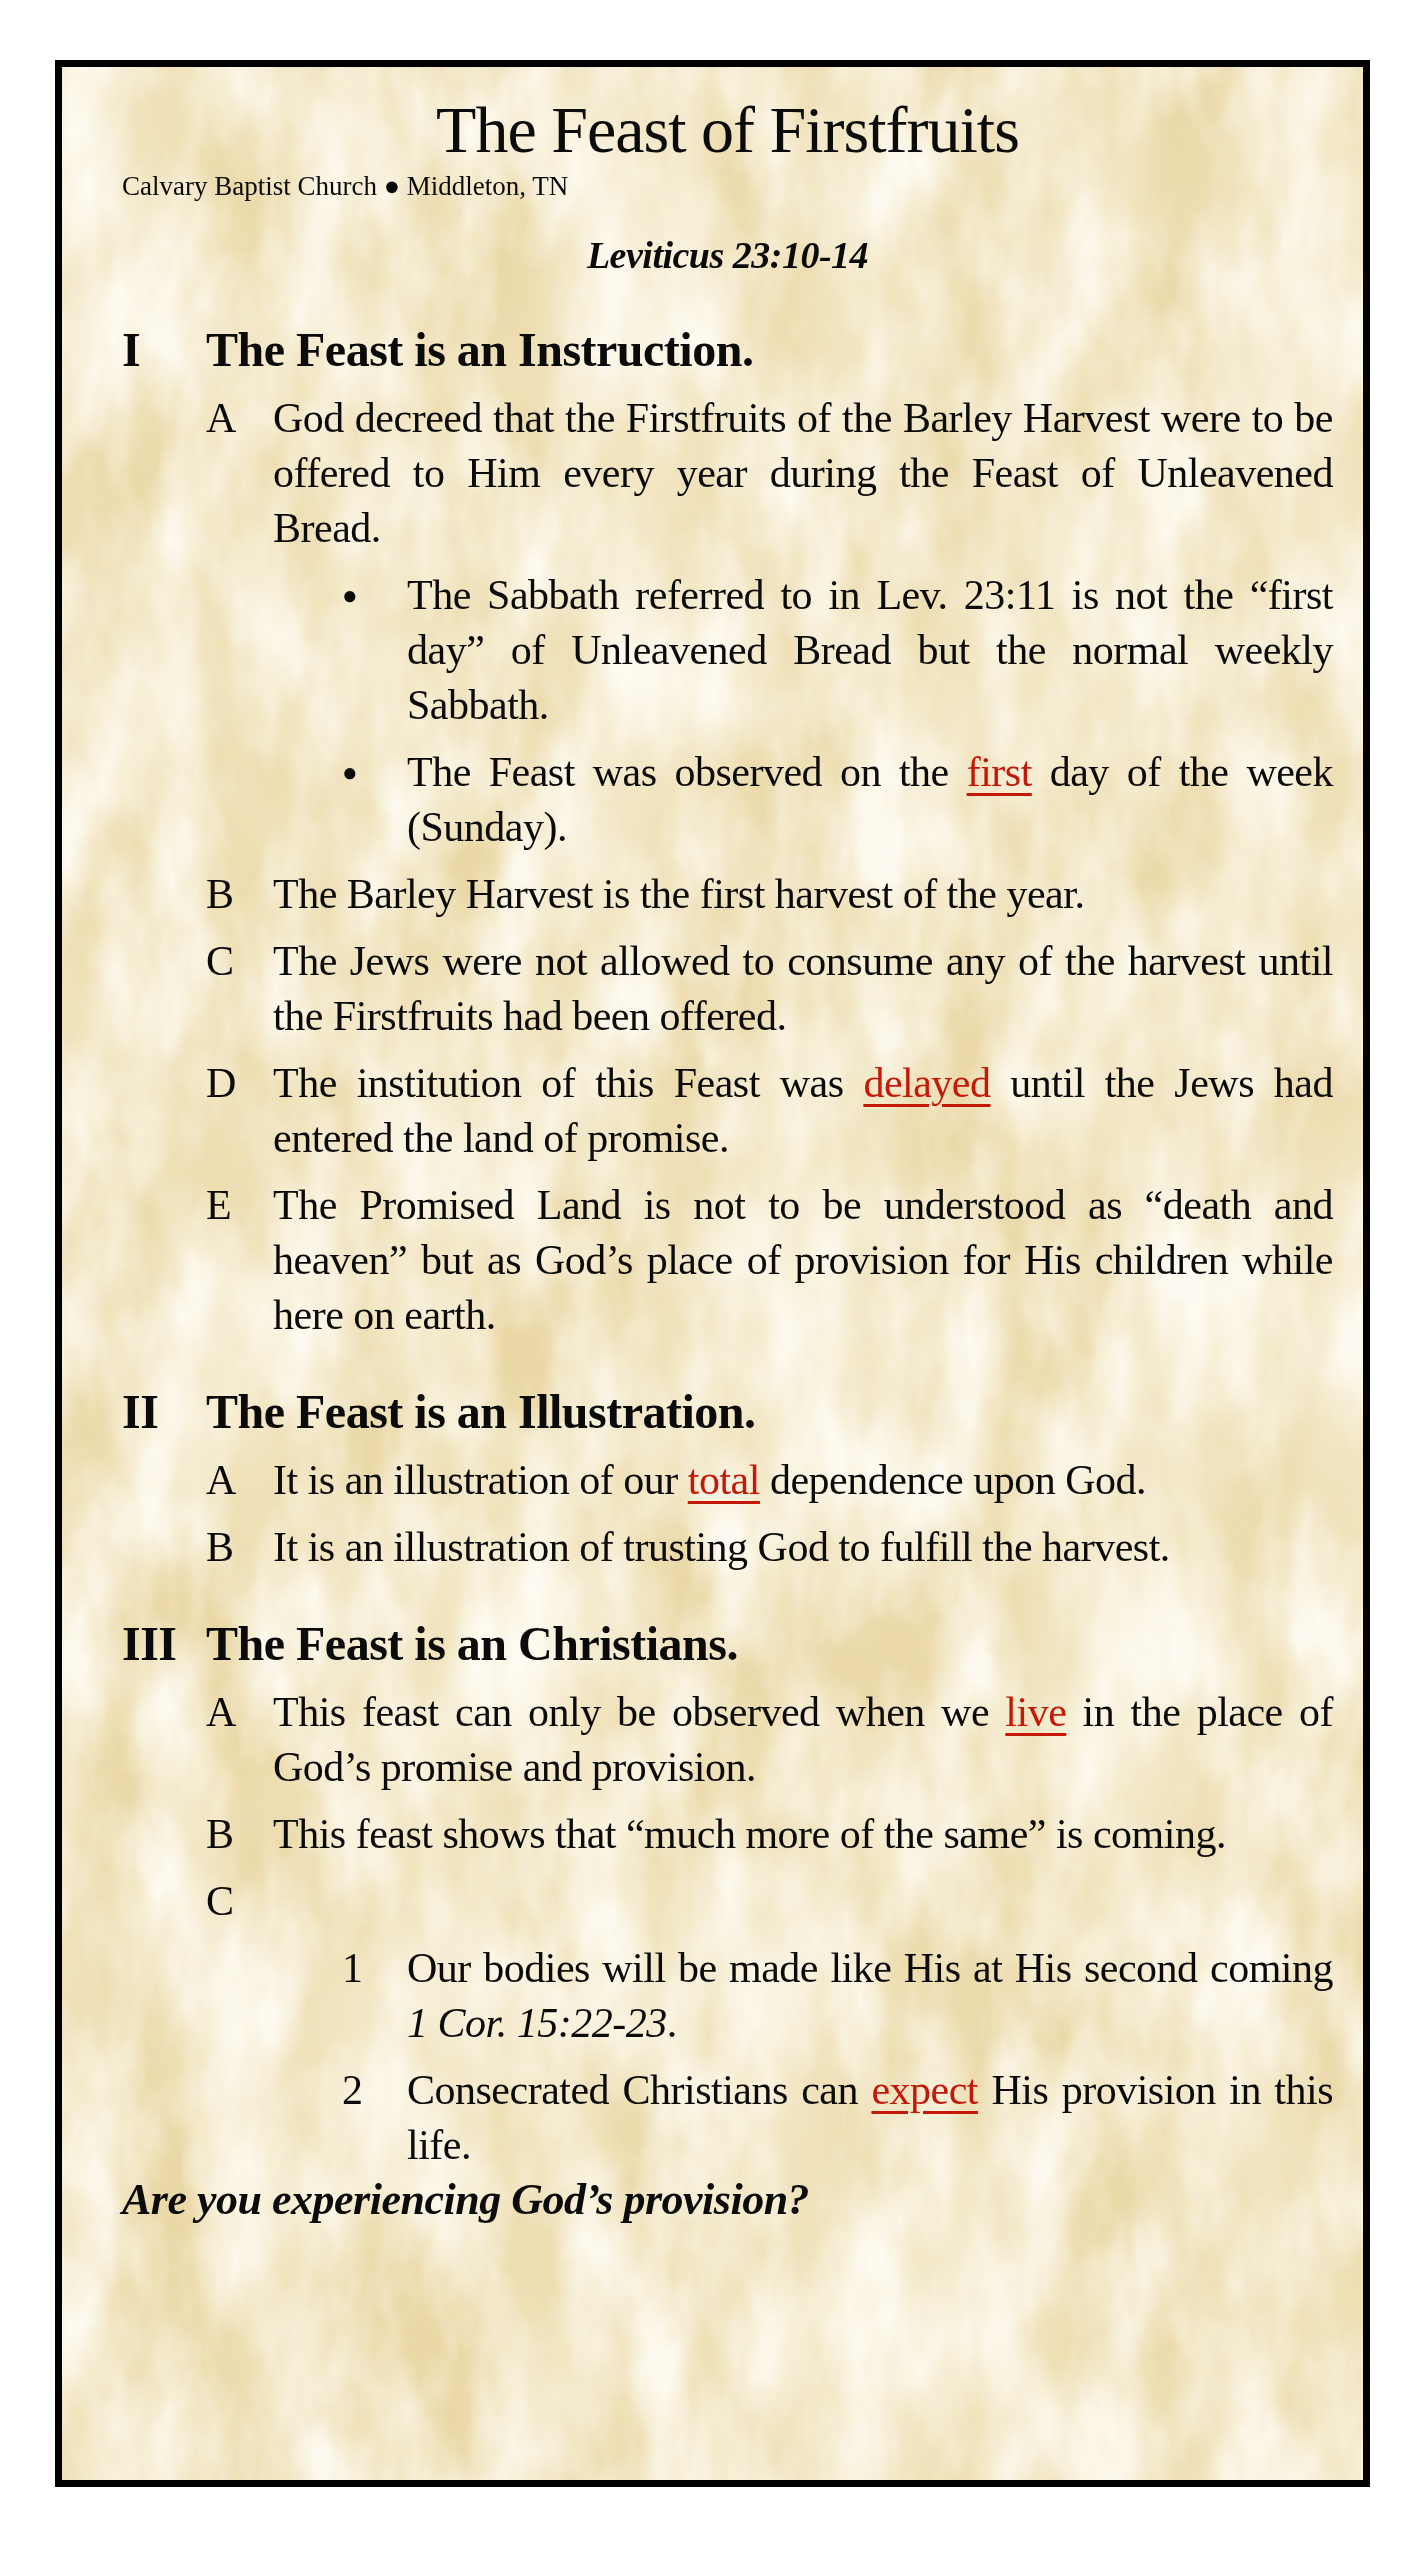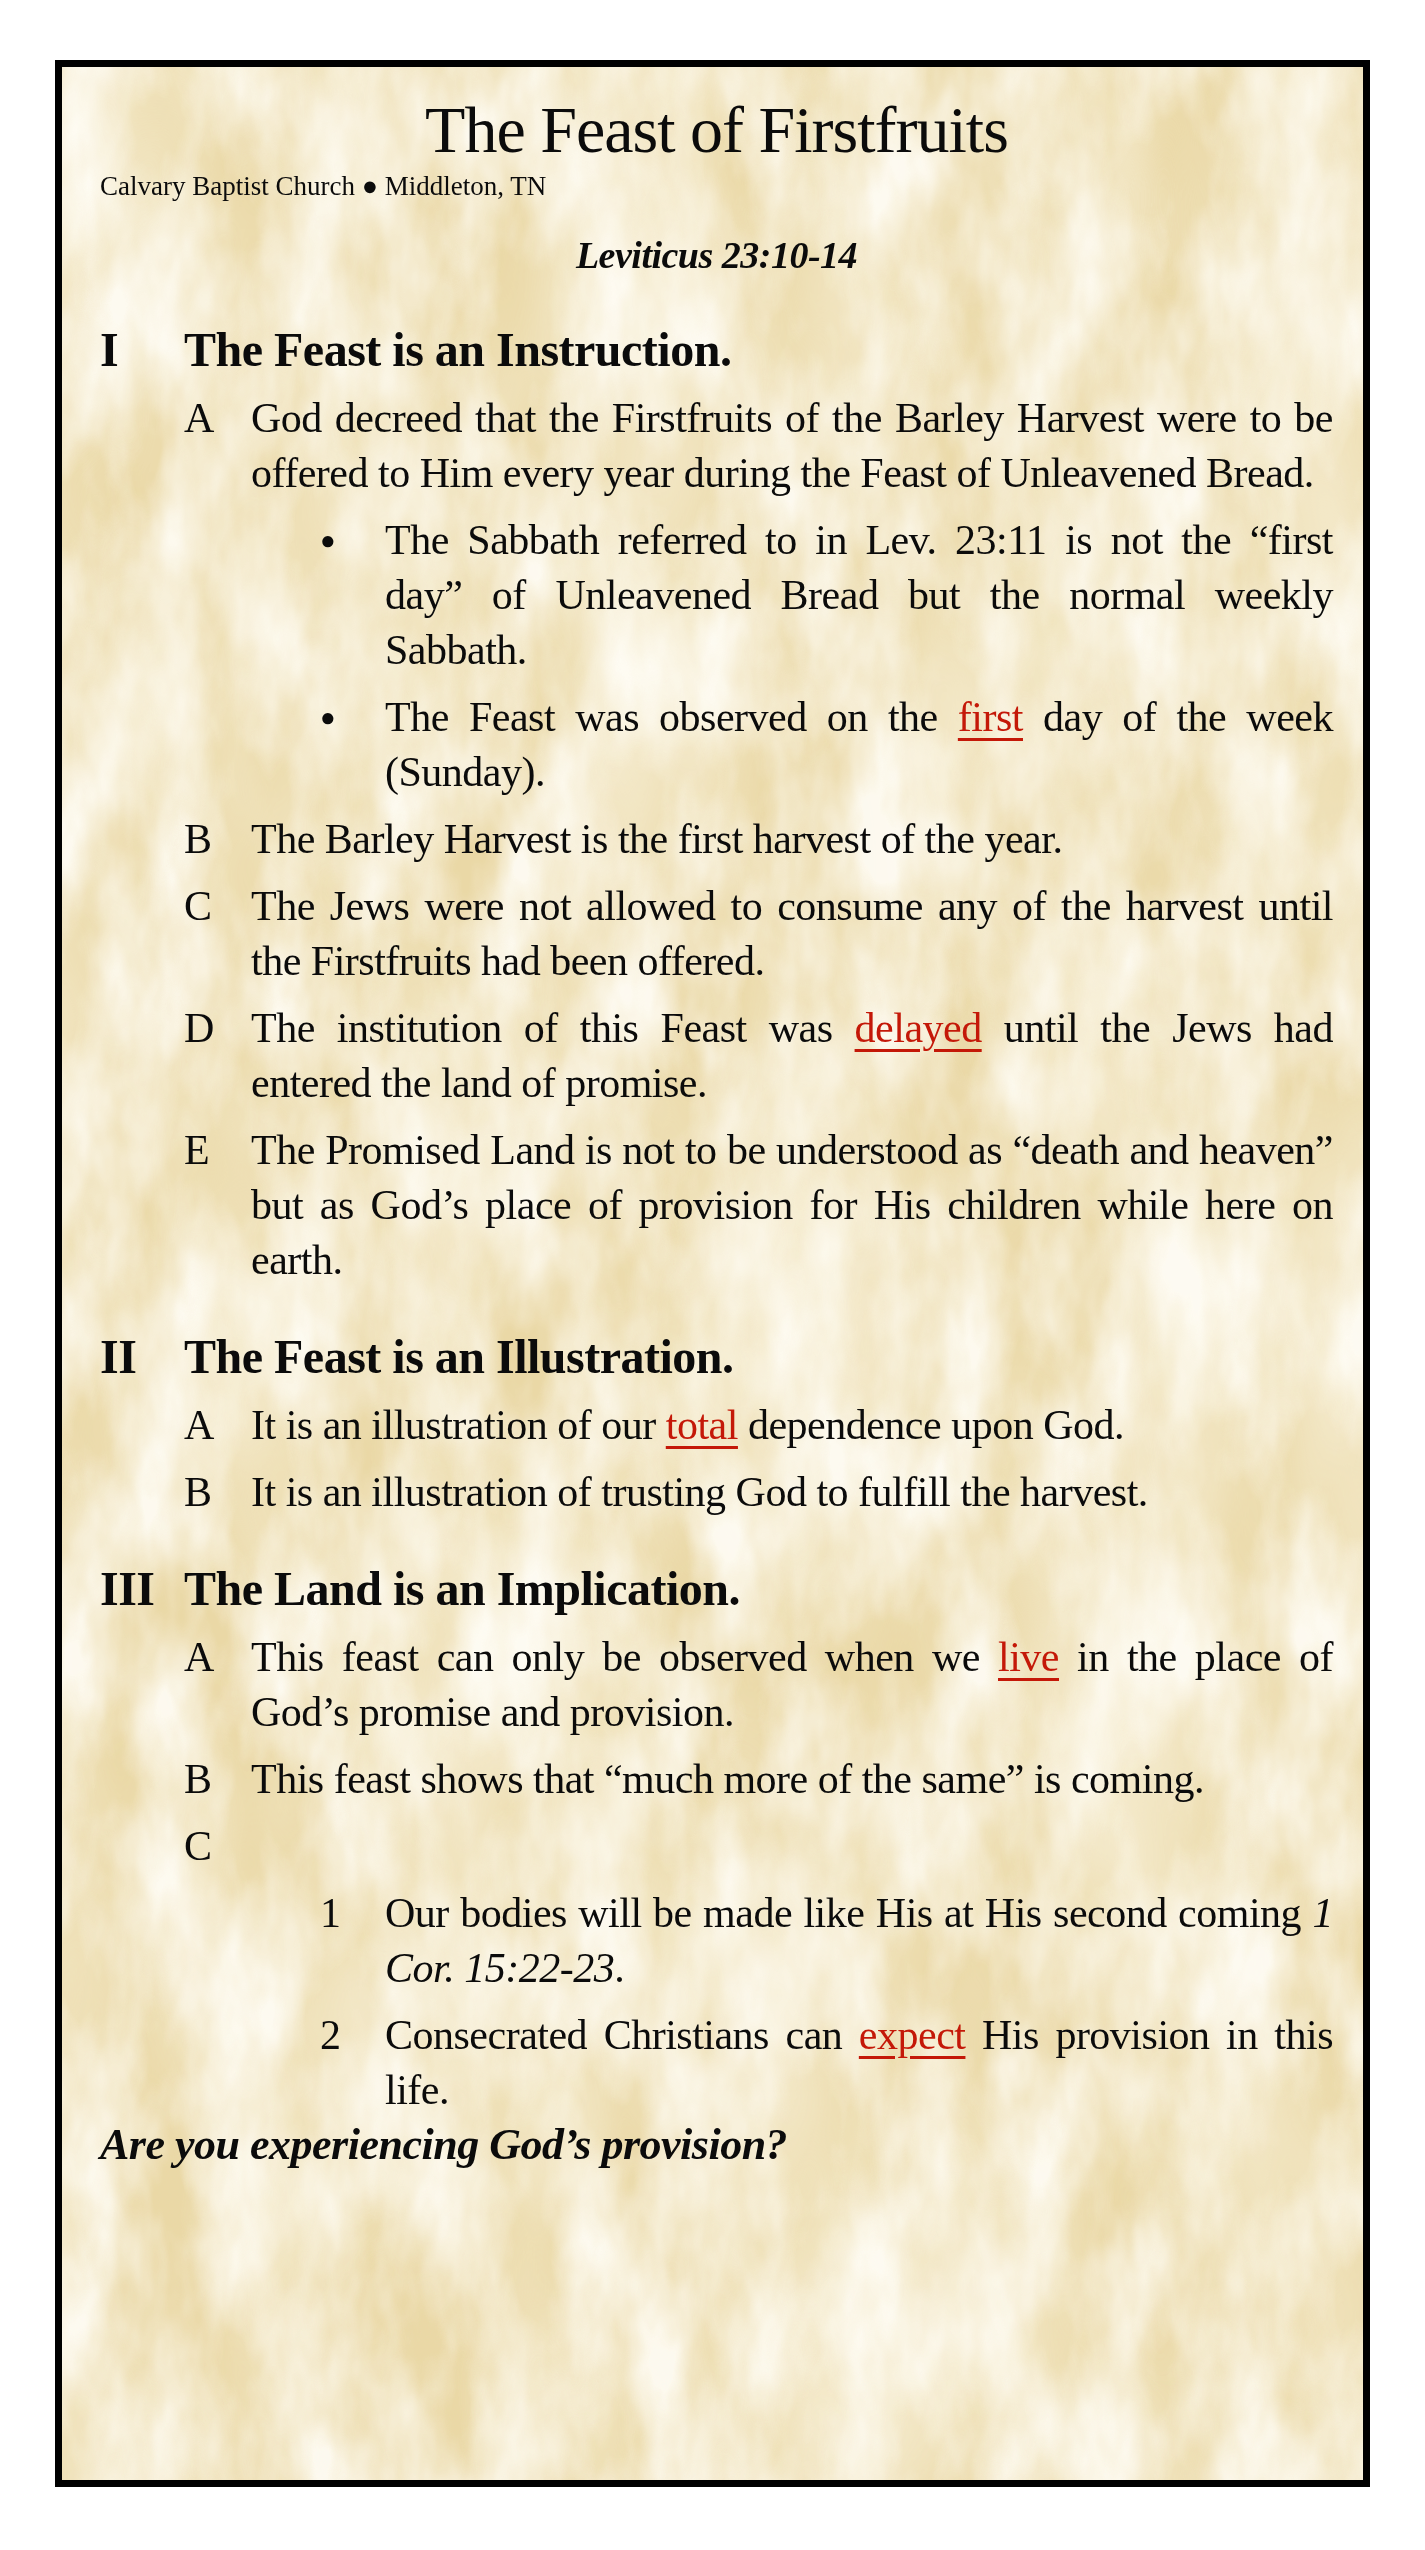--- a/index.html
+++ b/index.html
@@ -13,21 +13,21 @@
   }
   .frame{
     position:absolute;left:55px;top:60px;
     width:1315px;height:2427px;
     border:7px solid var(--frame-border,#000);
     box-sizing:border-box;
     overflow:hidden;
     background:var(--parchment,#e9d6a2);
   }
   .texture{position:absolute;left:0;top:0;width:100%;height:100%;display:block;}
-  .content{position:relative;padding:24px 30px 0 38px;box-sizing:border-box;}
+  .content{position:relative;padding:24px 30px 0 60px;box-sizing:border-box;}
 
   .doc-title{
     font-size:66px;line-height:78px;text-align:center;
     letter-spacing:-1px;font-weight:400;
   }
   .doc-subtitle{font-size:27px;line-height:34px;}
   .doc-scripture{
     margin-top:26px;font-size:38px;line-height:52px;text-align:center;
     font-weight:bold;font-style:italic;letter-spacing:-0.5px;
   }
@@ -138,21 +138,21 @@
               <div class="item-text"><span class="run plain">It is an illustration of our </span><span class="run emphasis">total</span><span class="run plain"> dependence upon God.</span></div>
             </div>
             <div class="item">
               <span class="item-label">B</span>
               <div class="item-text"><span class="run plain">It is an illustration of trusting God to fulfill the harvest.</span></div>
             </div>
           </section>
           <section class="outline-section">
             <div class="section-heading">
               <span class="section-numeral">III</span>
-              <span class="section-heading-text">The Land is an Implication.</span>
+              <span class="section-heading-text">The Feast is an Christians.</span>
             </div>
             <div class="item">
               <span class="item-label">A</span>
               <div class="item-text"><span class="run plain">This feast can only be observed when we </span><span class="run emphasis">live</span><span class="run plain"> in the place of God’s promise and provision.</span></div>
             </div>
             <div class="item">
               <span class="item-label">B</span>
               <div class="item-text"><span class="run plain">This feast shows that “much more of the same” is coming.</span></div>
             </div>
             <div class="item">

